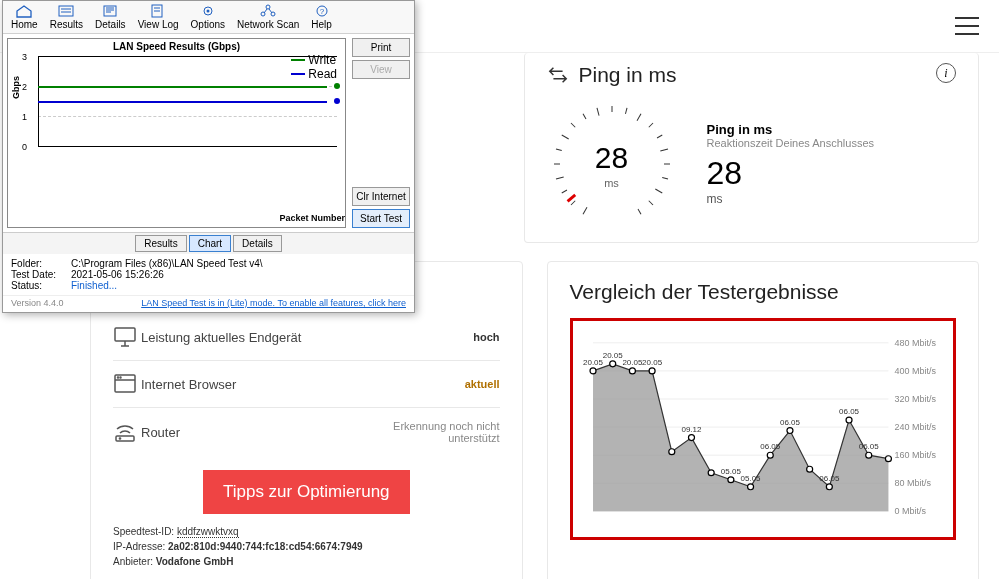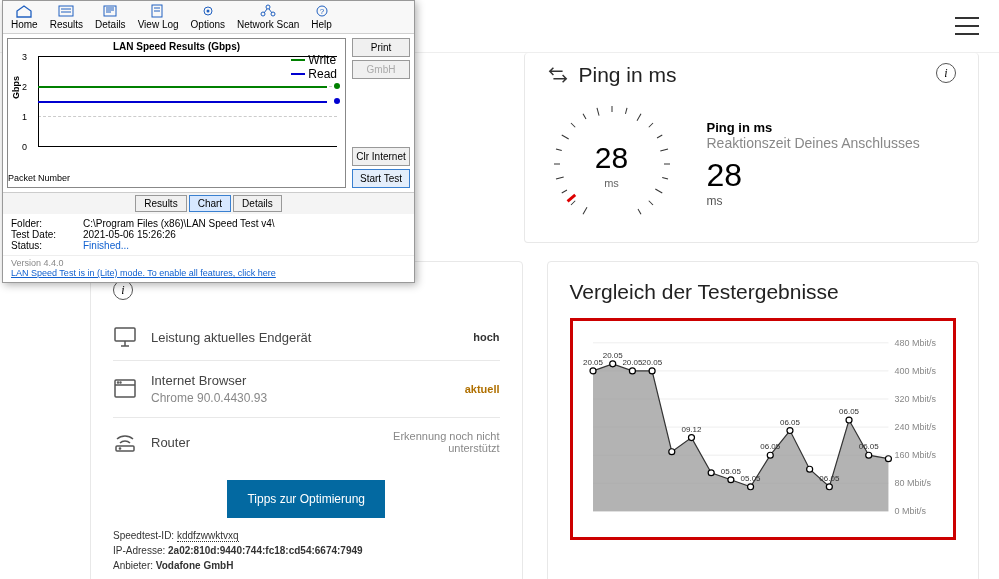--- a/index.html
+++ b/index.html
@@ -5,40 +5,40 @@
 * { box-sizing: border-box; margin: 0; padding: 0; font-family: -apple-system, BlinkMacSystemFont, "Segoe UI", Arial, sans-serif; }
 body { background: #fafafa; width: 999px; height: 579px; position: relative; overflow: hidden; }
 
 
 .lan-window { position: absolute; left: 2px; top: 0; width: 413px; background: #fff; border: 1px solid #999; box-shadow: 2px 2px 8px rgba(0,0,0,0.3); z-index: 10; }
 .lan-menubar { display: flex; gap: 0; padding: 0 2px; border-bottom: 1px solid #d0d0d0; background: #f8f8f8; font-size: 10px; }
 .lan-menubar .menu-item { padding: 3px 6px; text-align: center; cursor: pointer; }
 .lan-menubar .menu-item .icn { display: block; width: 18px; height: 14px; margin: 0 auto 1px; }
 .lan-titlebar { background: #0a6b6f; color: #fff; font-size: 11px; padding: 3px 6px; font-weight: bold; }
 .lan-body { display: flex; padding: 4px; gap: 6px; }
-.lan-chart-box { flex: 1; border: 1px solid #888; background: #fff; position: relative; height: 150px; }
+.lan-chart-box { flex: 1; border: 1px solid #888; background: #fff; position: relative; height: 190px; }
 .lan-chart-title { font-size: 10px; font-weight: bold; text-align: center; padding: 2px; }
 .lan-chart-area { position: relative; height: 100px; margin: 2px 8px 0 30px; }
 .lan-yaxis-label { position: absolute; left: 3px; top: 60px; transform: rotate(-90deg); transform-origin: left top; font-size: 9px; font-weight: bold; }
 .lan-ytick { position: absolute; left: 14px; font-size: 9px; transform: translateY(-50%); }
-.lan-xlabel { position: absolute; bottom: 4px; left: 0; right: 0; text-align: left; font-size: 9px; font-weight: normal; }
+.lan-xlabel { position: absolute; bottom: 4px; left: 0; right: 0; text-align: right; font-size: 9px; font-weight: bold; }
 .lan-legend { position: absolute; right: 8px; top: 14px; font-size: 12px; }
 .lan-legend .row { display: flex; align-items: center; gap: 3px; }
 .lan-legend .swatch { width: 14px; height: 2px; }
 .lan-btns { display: flex; flex-direction: column; gap: 3px; width: 58px; }
 .lan-btn { font-size: 10px; padding: 3px 2px; border: 1px solid #999; background: #f0f0f0; cursor: pointer; text-align: center; }
 .lan-btn.selected { border: 1px solid #3a80d0; background: #e4eefb; }
 .lan-tabs { display: flex; justify-content: center; gap: 2px; padding: 2px; border-top: 1px solid #ccc; background: #f4f4f4; }
 .lan-tabs .tab { font-size: 10px; padding: 2px 8px; border: 1px solid #999; background: #f0f0f0; cursor: pointer; }
 .lan-tabs .tab.active { background: #d8e8ff; border-color: #3a80d0; }
 .lan-info { padding: 4px 8px; font-size: 10px; }
 .lan-info .row { display: flex; }
-.lan-info .k { width: 72px; }
+.lan-info .k { width: 60px; }
 .lan-info .blue { color: #1060d0; }
-.lan-footer { display: flex; justify-content: space-between; padding: 2px 8px 4px; font-size: 9px; color: #888; border-top: 1px solid #eee; flex-direction: column; }
+.lan-footer { display: flex; justify-content: space-between; padding: 2px 8px 4px; font-size: 9px; color: #888; border-top: 1px solid #eee; }
 .lan-footer .link { color: #1060d0; text-decoration: underline; cursor: pointer; }
 .lan-chartline { position: absolute; left: 0; right: 10px; height: 2px; }
 .lan-dot { position: absolute; width: 6px; height: 6px; border-radius: 50%; transform: translate(-50%, -50%); }
 
 
 .page { position: absolute; left: 0; top: 0; right: 0; bottom: 0; background: #fff; }
 .topbar { height: 53px; border-bottom: 1px solid #eee; display: flex; justify-content: flex-end; align-items: center; padding: 0 20px; }
 .hamburger { width: 24px; height: 18px; cursor: pointer; position: relative; }
 .hamburger span { position: absolute; left: 0; right: 0; height: 2px; background: #333; }
 .hamburger span:nth-child(1){ top:0; } .hamburger span:nth-child(2){ top:8px; } .hamburger span:nth-child(3){ top:16px; }
@@ -50,33 +50,33 @@
 .ping-body { display: flex; align-items: center; gap: 30px; margin-top: 12px; }
 .card-header { display: flex; justify-content: space-between; align-items: flex-start; }
 .card-title { font-size: 21px; font-weight: 400; color: #222; }
 .info-icon { width: 20px; height: 20px; border: 1.5px solid #555; border-radius: 50%; display: flex; align-items: center; justify-content: center; font-size: 12px; font-family: serif; font-style: italic; cursor: pointer; }
 
 .gauge { width: 130px; height: 130px; position: relative; }
 .gauge svg { width: 100%; height: 100%; }
 .gauge-val { position: absolute; left: 0; right: 0; top: 42px; text-align: center; font-size: 30px; font-weight: 500; }
 .gauge-unit { position: absolute; left: 0; right: 0; top: 78px; text-align: center; font-size: 11px; color: #666; }
 .ping-text .t1 { font-size: 13px; font-weight: 600; }
-.ping-text .t2 { font-size: 14px; color: #888; margin-bottom: 6px; }
+.ping-text .t2 { font-size: 11px; color: #888; margin-bottom: 6px; }
 .ping-text .t3 { font-size: 32px; font-weight: 400; }
 .ping-text .t4 { font-size: 12px; color: #555; }
 
 .home-card { }
 .home-list { margin-top: 14px; }
-.home-row { display: flex; align-items: center; gap: 14px; padding: 12px 0; border-bottom: 1px solid #e8e8e8; font-size: 13px; }
+.home-row { display: flex; align-items: center; gap: 4px; padding: 12px 0; border-bottom: 1px solid #e8e8e8; font-size: 13px; }
 .home-row:last-of-type { border-bottom: none; }
 .home-row .ic { width: 24px; height: 22px; flex-shrink: 0; }
 .home-row .txt { flex: 1; color: #444; }
 .home-row .sub { color: #888; font-size: 12px; margin-top: 3px; }
 .home-row .val { font-size: 11px; font-weight: bold; color: #333; text-align: right; }
-.opt-btn { display: block; margin: 14px auto 10px; background: #0369a1; color: #fff; border: none; padding: 12px 20px; font-size: 12px; font-weight: 500; cursor: pointer; }
+.opt-btn { display: block; margin: 14px auto 10px; background: #ef4444; color: #fff; border: none; padding: 12px 20px; font-size: 17px; font-weight: 500; cursor: pointer; }
 .meta { font-size: 10px; color: #333; line-height: 1.5; }
 .meta .dotted { border-bottom: 1px dotted #333; }
 
 .compare-card { }
 .compare-chart { border: 3px solid #c00; margin-top: 14px; padding: 12px 10px 8px 10px; height: 222px; position: relative; }
 .compare-svg { width: 100%; height: 100%; }
 .y-tick-label { font-size: 9px; fill: #888; }
 .pt-label { font-size: 8px; fill: #333; }
 .ping-swap-icon { width: 22px; height: 22px; }
 
@@ -170,21 +170,20 @@
           </div>
           <div class="home-row">
             <svg class="ic" viewBox="0 0 24 22" fill="none" stroke="#555" stroke-width="1.5">
                 <rect x="2" y="2" width="20" height="17" rx="1"></rect>
                 <line x1="2" y1="7" x2="22" y2="7"></line>
                 <circle cx="5" cy="4.5" r="0.5" fill="#555"></circle>
                 <circle cx="7.5" cy="4.5" r="0.5" fill="#555"></circle>
               </svg>
             <div class="txt">
               <div>Internet Browser</div>
-              <div class="sub">Chrome 90.0.4430.93</div>
             </div>
             <div class="val" style="color:#b07000">aktuell</div>
           </div>
           <div class="home-row">
             <svg class="ic" viewBox="0 0 24 22" fill="none" stroke="#555" stroke-width="1.5">
                 <path d="M4 8a12 12 0 0 1 16 0M7 12a7 7 0 0 1 10 0"></path>
                 <rect x="3" y="15" width="18" height="5" rx="1"></rect>
                 <circle cx="7" cy="17.5" r="0.6" fill="#555"></circle>
               </svg>
             <div class="txt">Router</div>
@@ -325,21 +324,21 @@
           </div>
         <div class="row">
             <span class="swatch" style="background:#0000d0"></span>
             <span>Read</span>
           </div>
       </div>
       <div class="lan-xlabel">Packet Number</div>
     </div>
     <div class="lan-btns">
       <div class="lan-btn">Print</div>
-      <div class="lan-btn" style="color:#aaa">GmbH</div>
+      <div class="lan-btn" style="color:#aaa">View</div>
       <div style="flex:1"></div>
       <div class="lan-btn">Clr Internet</div>
       <div class="lan-btn selected">Start Test</div>
     </div>
   </div>
   <div class="lan-tabs">
     <div class="tab">Results</div>
     <div class="tab active">Chart</div>
     <div class="tab">Details</div>
   </div>

